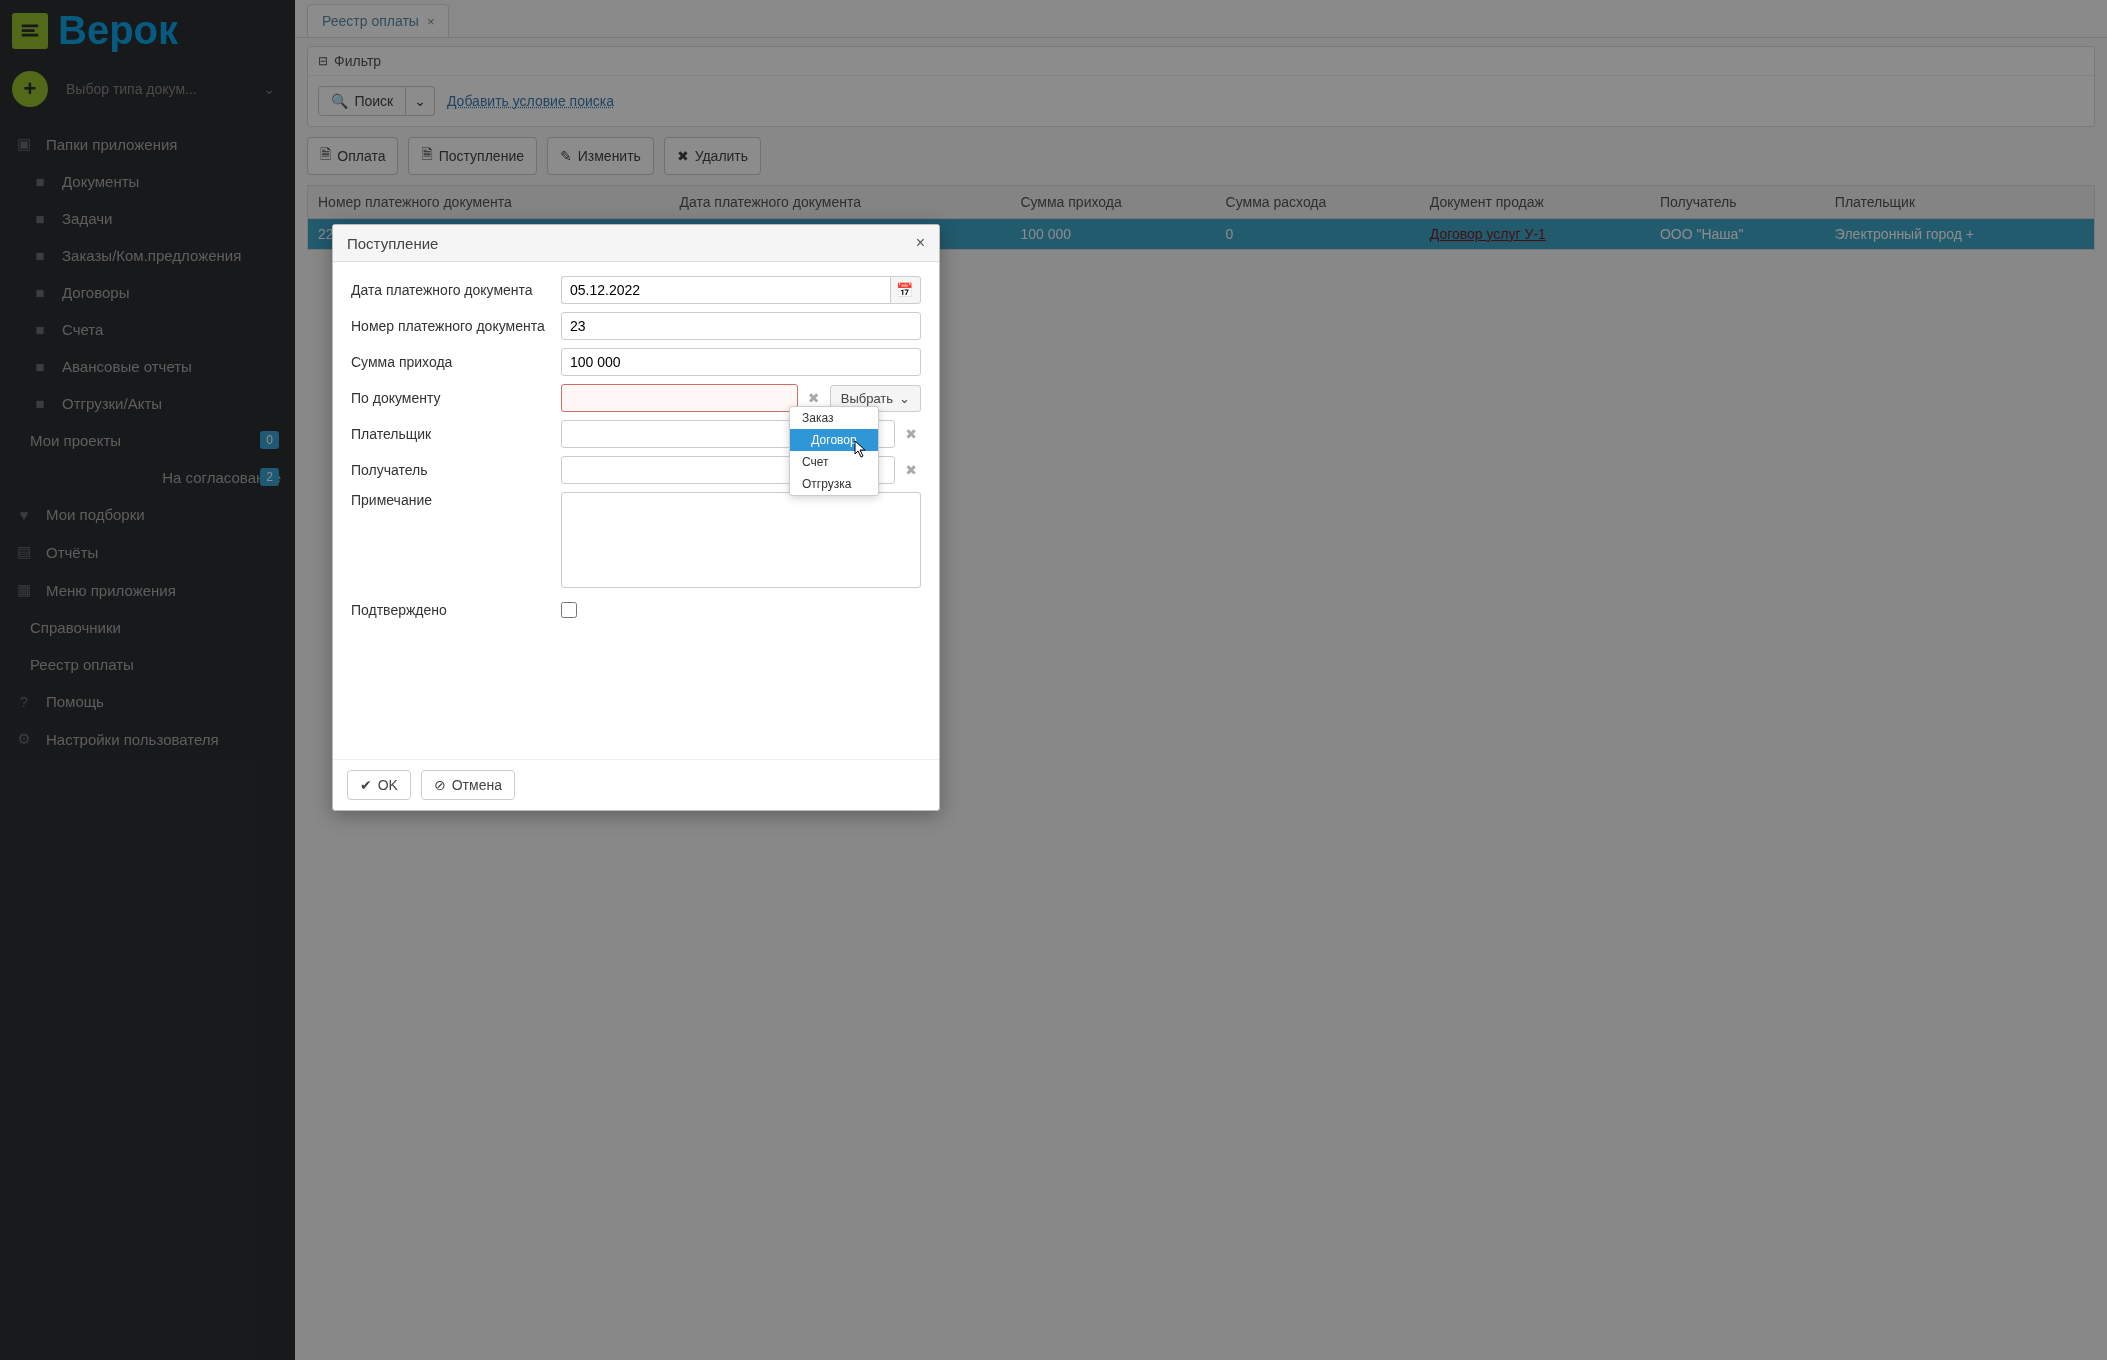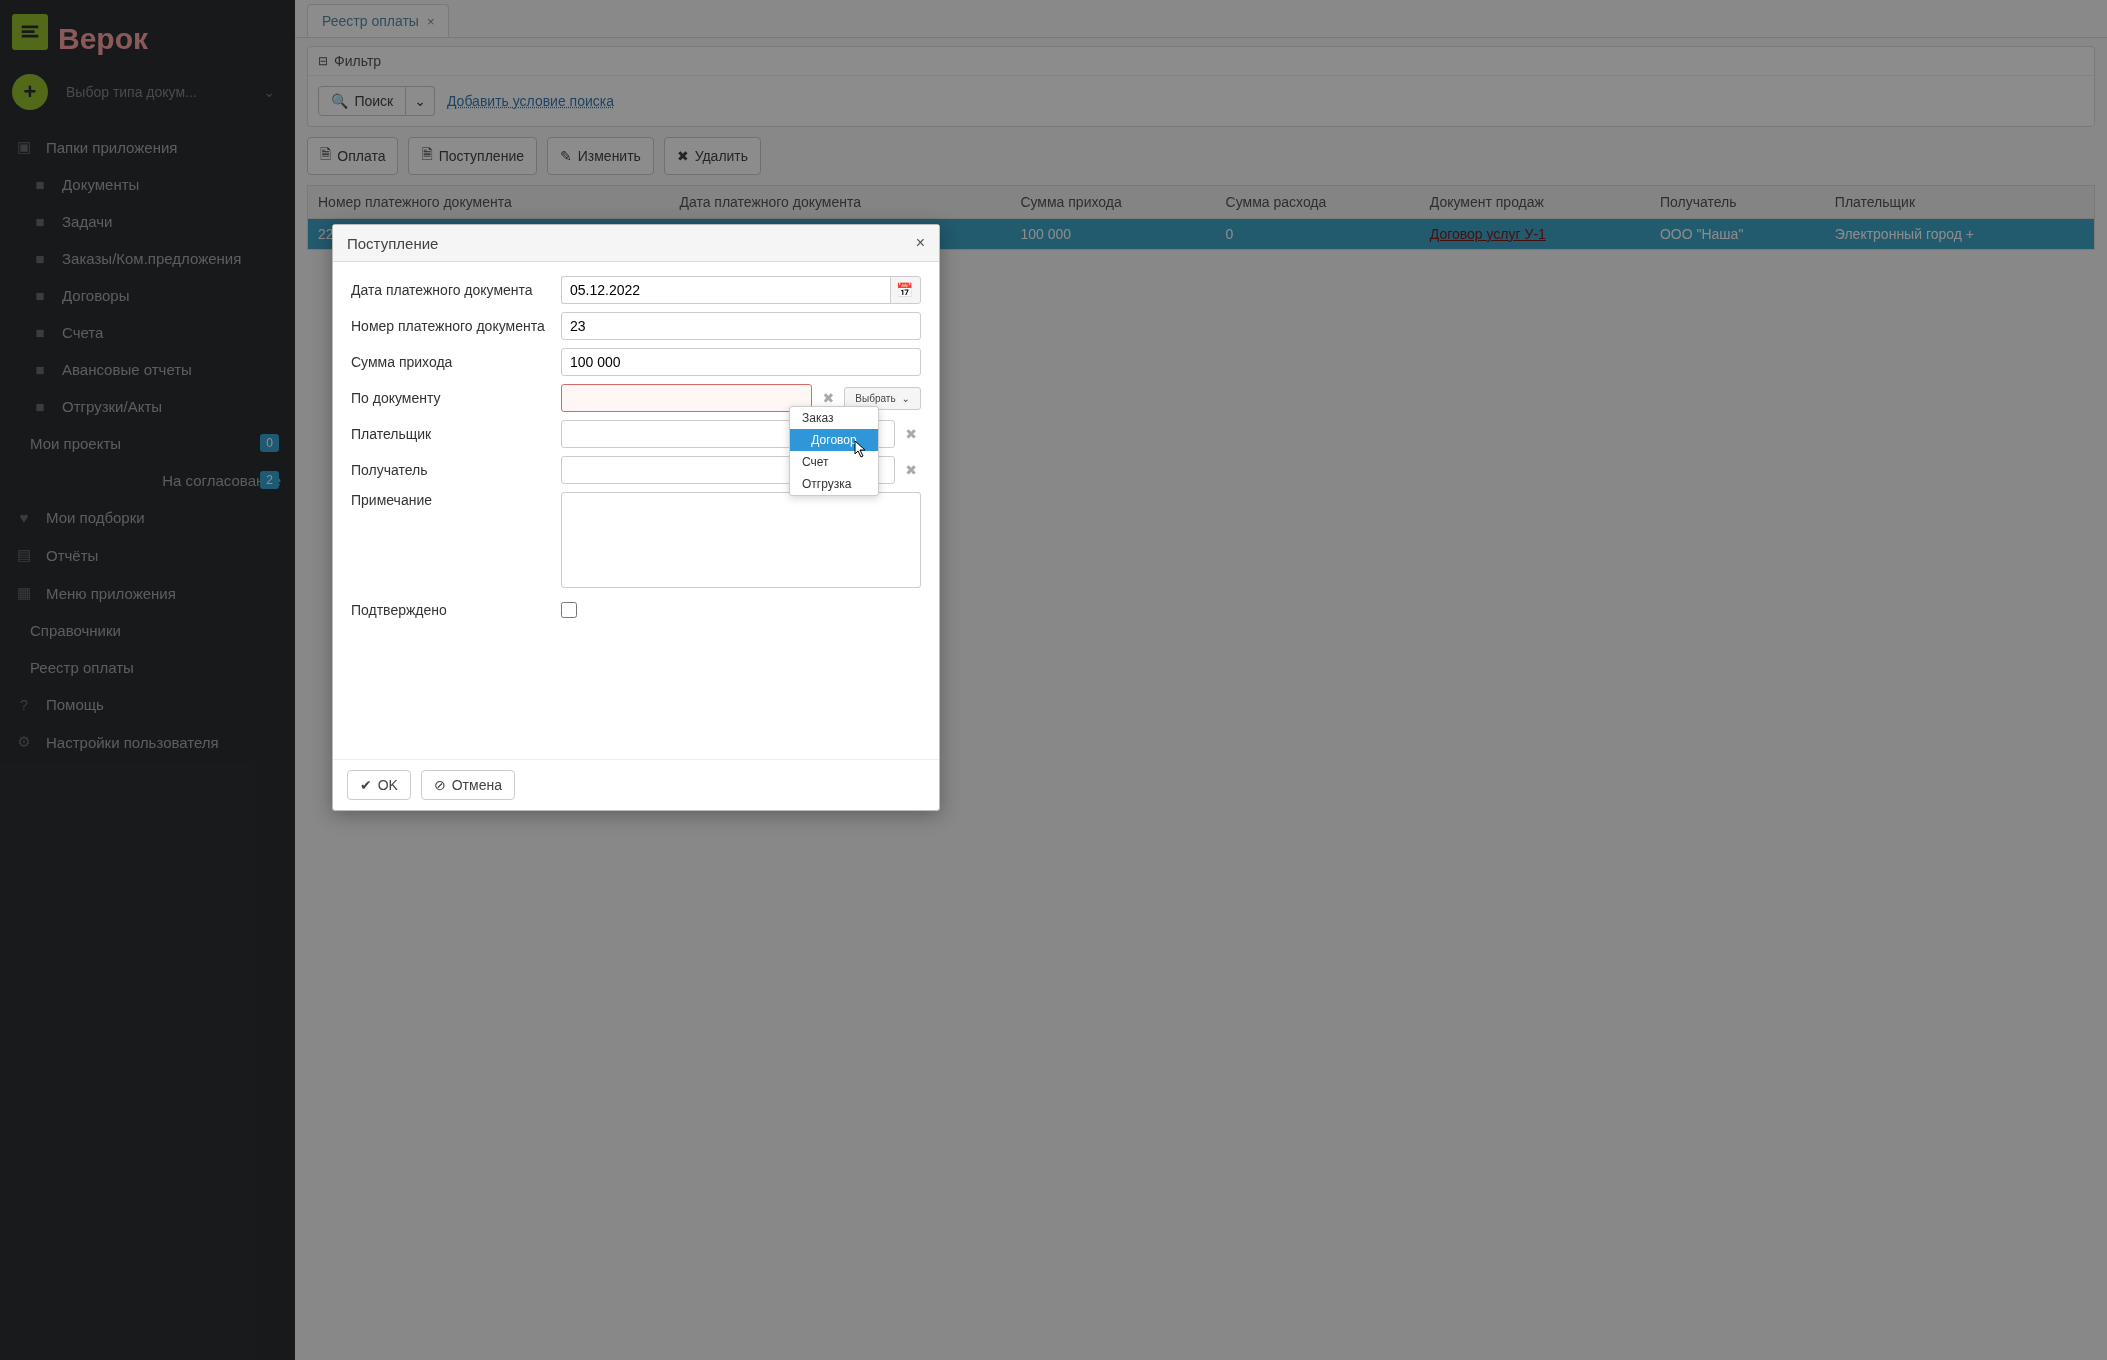--- a/index.html
+++ b/index.html
@@ -10,21 +10,21 @@
   .sidebar {
     position: absolute; left: 0; top: 0; bottom: 0; width: 295px;
     background: #2c2f31; color: #999; overflow: hidden;
   }
   .logo-row { display: flex; align-items: center; padding: 8px 12px; }
   .logo-badge {
     width: 36px; height: 36px; background: #96bf2e; border-radius: 3px;
     display: flex; align-items: center; justify-content: center; margin-right: 10px;
   }
   .logo-badge svg { width: 22px; height: 22px; fill: #2c2f31; }
-  .brand { font-size: 30px; font-weight: 600; color: #fca5a5; margin-top: 14px; }
+  .brand { font-size: 40px; font-weight: 600; color: #0ea5e9; }
   .add-row { display: flex; align-items: center; padding: 10px 12px 14px 12px; }
   .add-btn {
     width: 36px; height: 36px; border-radius: 50%; background: #96bf2e;
     display: flex; align-items: center; justify-content: center; color: #2c2f31; font-size: 22px; font-weight: bold;
   }
   .doc-type {
     margin-left: 18px; color: #888; font-size: 14px; flex: 1;
     display: flex; justify-content: space-between; padding-right: 8px;
   }
   .chev { color: #777; }
@@ -108,21 +108,21 @@
   .input.error { border-color: #d46a6a; background: #fff6f6; }
   .input-group { display: flex; width: 100%; }
   .input-group .input { border-radius: 3px 0 0 3px; border-right: none; }
   .input-group .addon {
     border: 1px solid #ccc; border-radius: 0 3px 3px 0; background: #f5f5f5;
     width: 34px; display: flex; align-items: center; justify-content: center; color: #888;
   }
   .clear-ic { color: #aaa; width: 20px; text-align: center; cursor: pointer; font-size: 14px; }
   .small-btn {
     background: #f5f5f5; border: 1px solid #ccc; border-radius: 3px; padding: 5px 10px;
-    font-size: 10px; color: #444; display: inline-flex; align-items: center; gap: 6px; cursor: pointer;
+    font-size: 13px; color: #444; display: inline-flex; align-items: center; gap: 6px; cursor: pointer;
   }
   .textarea { height: 96px; resize: none; }
   .checkbox { width: 16px; height: 16px; }
 
   .modal-foot { padding: 10px 14px; border-top: 1px solid #eee; display: flex; gap: 10px; }
 
   
   .dropdown {
     position: absolute; background: #fff; border: 1px solid #ccc; border-radius: 3px;
     box-shadow: 0 2px 8px rgba(0,0,0,0.18); z-index: 70; min-width: 90px;

